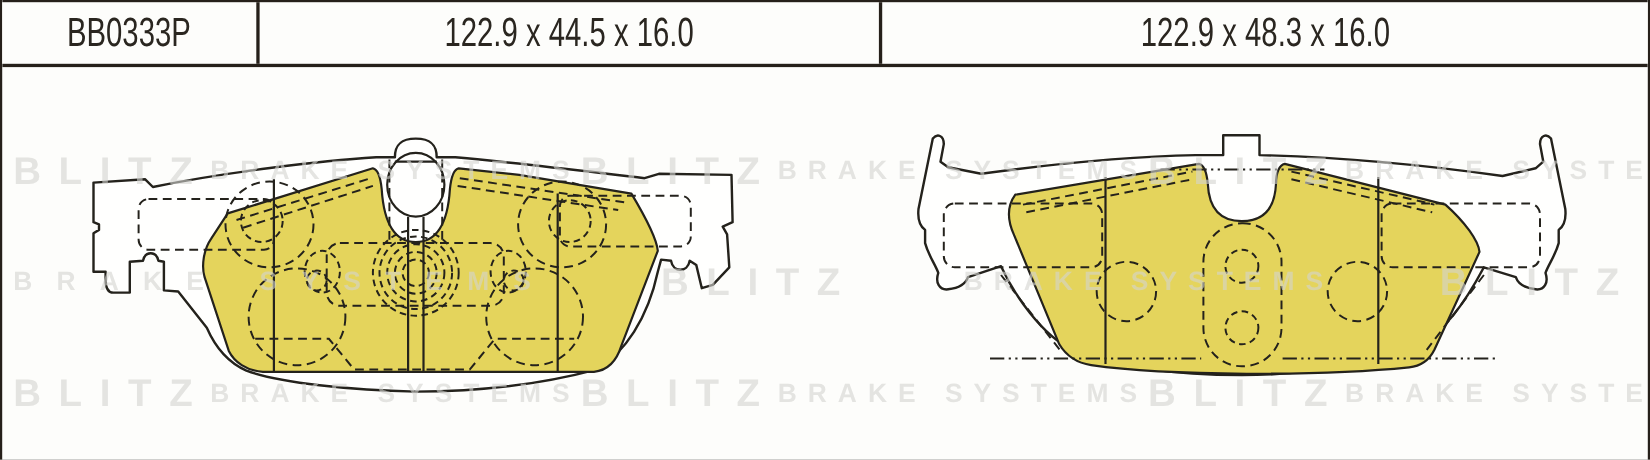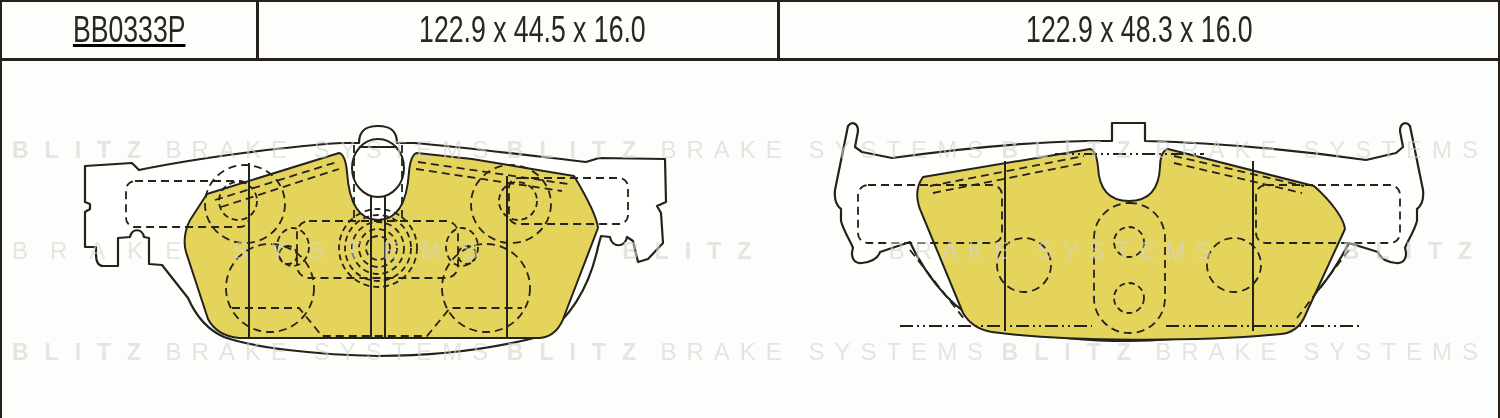--- a/index.html
+++ b/index.html
@@ -18,22 +18,22 @@
     border-left:2px solid var(--tbl);border-right:2px solid var(--tbl);
     font-family:"Liberation Sans",sans-serif;
   }
   
   .header{
     position:absolute;top:0;left:0;right:0;height:61px;display:flex;
     border-top:2px solid var(--tbl);border-bottom:3px solid var(--tbl);
     background:var(--paper);z-index:30;
   }
   .h-cell{display:flex;align-items:center;justify-content:center;height:100%;}
-  .h-cell.c1{width:257px;border-right:3px solid var(--tbl);text-decoration:underline;}
-  .h-cell.c2{width:493px;border-right:3px solid var(--tbl);margin-left:28px;}
+  .h-cell.c1{width:234px;border-right:3px solid var(--tbl);}
+  .h-cell.c2{width:566px;border-right:3px solid var(--tbl);}
   .h-cell.c3{flex:1;align-items:center;}
   .h-text{
     display:inline-block;font-size:37px;font-weight:500;color:var(--txt);
     transform:scaleX(0.72);transform-origin:center;letter-spacing:0px;white-space:nowrap;
   }
   
   .art{position:absolute;left:0;top:61px;right:0;bottom:0;}
   svg.blueprint{position:absolute;left:0;top:0;width:1500px;height:357px;}
   .plate{fill:#fffffe;stroke:var(--outline);stroke-width:2.2;stroke-linejoin:round;}
   .pad{fill:var(--pad);stroke:var(--outline);stroke-width:2;stroke-linejoin:round;}
@@ -41,24 +41,24 @@
   .sldw{fill:#fffffe;stroke:var(--outline);stroke-width:2;}
   .dash{fill:none;stroke:var(--outline);stroke-width:1.8;stroke-dasharray:8 5;}
   .dashf{fill:none;stroke:var(--outline);stroke-width:1.8;stroke-dasharray:6 4;}
   .ddot{fill:none;stroke:var(--outline);stroke-width:1.8;stroke-dasharray:13 4 2 4 2 4;}
   
   .wm-row{
     position:absolute;left:0;right:0;display:flex;justify-content:space-between;
     align-items:center;padding:0 10px;pointer-events:none;z-index:20;opacity:.6;
   }
   .wm-brand{
-    font-weight:bold;font-size:23px;letter-spacing:16px;color:var(--wm);white-space:nowrap;
+    font-weight:bold;font-size:35px;letter-spacing:16px;color:var(--wm);white-space:nowrap;
   }
   .wm-tag{
-    font-weight:normal;font-size:24px;letter-spacing:10px;color:var(--wm);white-space:nowrap;
+    font-weight:bold;font-size:24px;letter-spacing:10px;color:var(--wm);white-space:nowrap;
   }
   .wm-tag.wide{letter-spacing:22px;}
 </style>
 </head>
 <body>
 
 <div class="page">
 
   <div class="header">
     <div class="h-cell c1">

